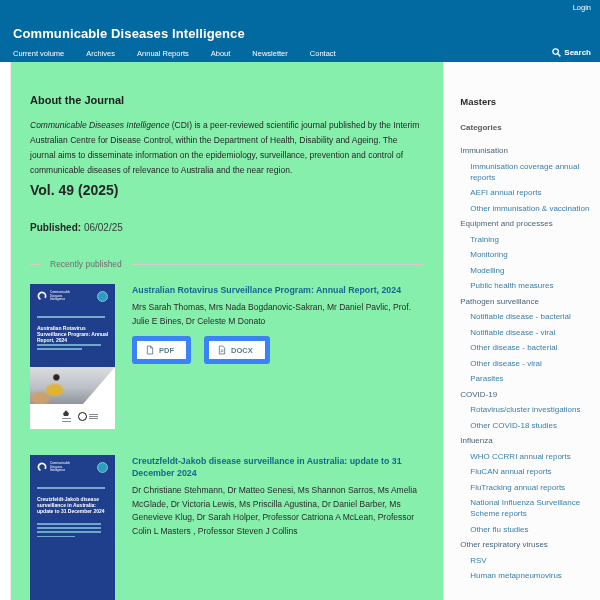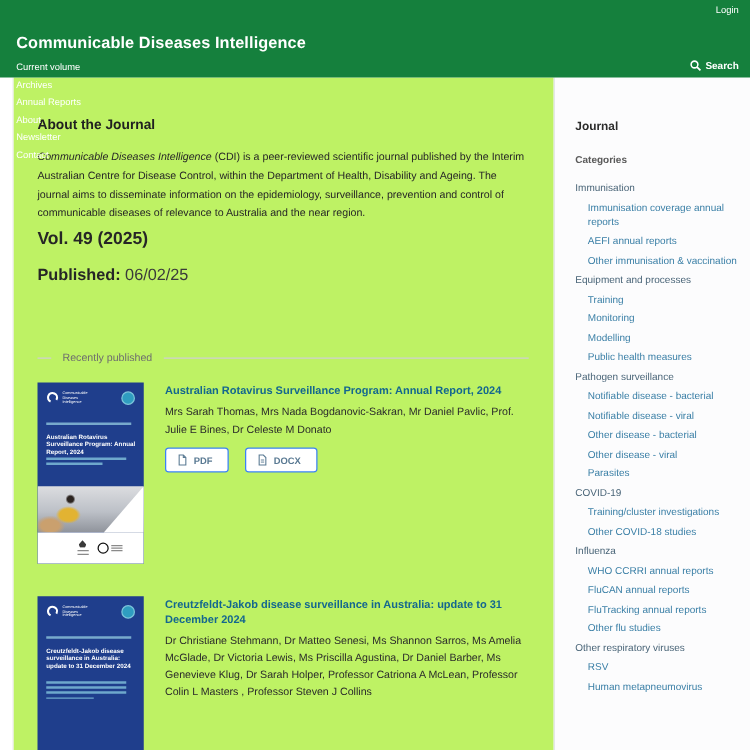--- a/index.html
+++ b/index.html
@@ -1,52 +1,52 @@
 <!DOCTYPE html>
 <html><head>
 <meta charset="utf-8">
 <style>
   * { margin:0; padding:0; box-sizing:border-box; }
   html,body { width:600px; height:600px; overflow:hidden; background:#fff;
     font-family:"Liberation Sans", sans-serif; color:#1e1e1e; }
 
   
-  .site-header { position:relative; height:62px; background:#15803d; color:#fff; }
+  .site-header { position:relative; height:62px; background:#0369a1; color:#fff; }
   .login-link { position:absolute; top:3px; right:9px; font-size:7.5px; color:#fff; cursor:pointer; }
   .site-title { position:absolute; left:13px; top:26px; font-size:13px; font-weight:bold; letter-spacing:.1px; }
-  .main-nav { position:absolute; left:13px; top:49px; display:flex; gap:5px;flex-direction:column; }
+  .main-nav { position:absolute; left:13px; top:49px; display:flex; gap:22px; }
   .main-nav a { color:#fff; font-size:7.5px; text-decoration:none; cursor:pointer; white-space:nowrap; }
   .search-btn { position:absolute; right:9px; top:48px; display:flex; align-items:center; gap:3px;
     font-size:8px; font-weight:bold; color:#fff; cursor:pointer; }
 
   
   .page { display:flex; margin-left:10px; border-left:1px solid #ececec; height:538px; }
-  .main-col { width:433px; padding:32px 20px 0 19px; background:#bef264; }
+  .main-col { width:433px; padding:32px 20px 0 19px; background:#86efac; }
   .sidebar { width:157px; background:#fcfcfd; border-left:1px solid #e4e7e9; padding:34px 10px 0 16px; }
 
   
   h2.section-heading { font-size:11px; font-weight:bold; color:#202020; }
   .about-body { margin-top:12px; font-size:8.5px; line-height:15px; color:#262626; }
   .about-body .jname { font-style:italic; }
   .current-issue-heading { margin-top:31px; }
   .vol-line { margin-top:4px; font-size:14px; font-weight:bold; color:#262626; }
-  .pub-line { margin-top:14px; font-size:13px; color:#3a3a3a; }
+  .pub-line { margin-top:24px; font-size:10px; color:#3a3a3a; }
   .pub-line b { color:#262626; }
 
-  .recent-divider { margin-top:54px; display:flex; align-items:center; }
+  .recent-divider { margin-top:26px; display:flex; align-items:center; }
   .recent-divider .seg-l { width:11px; height:1px; background:#cfcfcf; }
   .recent-divider .label { padding:0 9px; font-size:8.5px; color:#6e6e6e; white-space:nowrap; }
   .recent-divider .seg-r { flex:1; height:1px; background:#cfcfcf; }
 
   .article { display:flex; gap:17px; margin-top:15px; }
   .article + .article { margin-top:26px; }
   .article-title { font-size:8.8px; font-weight:bold; color:#14678f; text-decoration:none; cursor:pointer; line-height:12px; display:block; }
   .article-authors { margin-top:5px; font-size:8.5px; line-height:13.5px; color:#2a2a2a; max-width:296px; }
   .galley-row { margin-top:8px; display:flex; gap:13px; }
-  .galley-btn { display:inline-flex; align-items:center; gap:5px; border:1px solid #3b82f6; border-radius:3px;
+  .galley-btn { display:inline-flex; align-items:center; gap:5px; border:5px solid #3b82f6; border-radius:3px;
     background:#fff; padding:4px 12px 4px 9px; font-size:7.5px; font-weight:bold; color:#5a7a93; cursor:pointer;
     font-family:"Liberation Sans", sans-serif; }
 
   
   .cover { position:relative; width:85px; height:145px; background:#1f3e8c; flex-shrink:0; overflow:hidden; }
   .cover-logo { position:absolute; top:7px; left:7px; display:flex; gap:3px; align-items:center; }
   .cover-logo .logo-text { font-size:3px; line-height:3.6px; color:#fff; width:24px; }
   .cover-badge { position:absolute; top:7px; right:7px; width:11px; height:11px; border-radius:50%;
     background:#2f9dc0; border:1px solid #7cc4da; }
   .cover-caption { position:absolute; top:32px; left:7px; right:10px; height:2px; background:rgba(150,205,225,.75); }
@@ -197,45 +197,46 @@
       </div>
       <div>
         <a class="article-title">Creutzfeldt-Jakob disease surveillance in Australia: update to 31 December 2024</a>
         <div class="article-authors">Dr Christiane Stehmann, Dr Matteo Senesi, Ms Shannon Sarros, Ms Amelia McGlade, Dr Victoria Lewis, Ms Priscilla Agustina, Dr Daniel Barber, Ms Genevieve Klug, Dr Sarah Holper, Professor Catriona A McLean, Professor Colin L Masters , Professor Steven J Collins</div>
 
       </div>
     </div>
   </main>
 
   <aside class="sidebar">
-    <div class="browse-heading">Journal</div>
+    <div class="browse-heading">Masters</div>
     <div class="cat-heading">Categories</div>
     <nav class="cat-list" id="cat-list">
         <a class="cat-parent">Immunisation</a>
         <a class="cat-child">Immunisation coverage annual reports</a>
         <a class="cat-child">AEFI annual reports</a>
         <a class="cat-child">Other immunisation &amp; vaccination</a>
         <a class="cat-parent">Equipment and processes</a>
         <a class="cat-child">Training</a>
         <a class="cat-child">Monitoring</a>
         <a class="cat-child">Modelling</a>
         <a class="cat-child">Public health measures</a>
         <a class="cat-parent">Pathogen surveillance</a>
         <a class="cat-child">Notifiable disease - bacterial</a>
         <a class="cat-child">Notifiable disease - viral</a>
         <a class="cat-child">Other disease - bacterial</a>
         <a class="cat-child">Other disease - viral</a>
         <a class="cat-child">Parasites</a>
         <a class="cat-parent">COVID-19</a>
-        <a class="cat-child">Training/cluster investigations</a>
+        <a class="cat-child">Rotavirus/cluster investigations</a>
         <a class="cat-child">Other COVID-18 studies</a>
         <a class="cat-parent">Influenza</a>
         <a class="cat-child">WHO CCRRI annual reports</a>
         <a class="cat-child">FluCAN annual reports</a>
         <a class="cat-child">FluTracking annual reports</a>
+        <a class="cat-child">National Influenza Surveillance Scheme reports</a>
         <a class="cat-child">Other flu studies</a>
         <a class="cat-parent">Other respiratory viruses</a>
         <a class="cat-child">RSV</a>
         <a class="cat-child">Human metapneumovirus</a>
       </nav>
   </aside>
 
 </div>
 
 </body></html>

